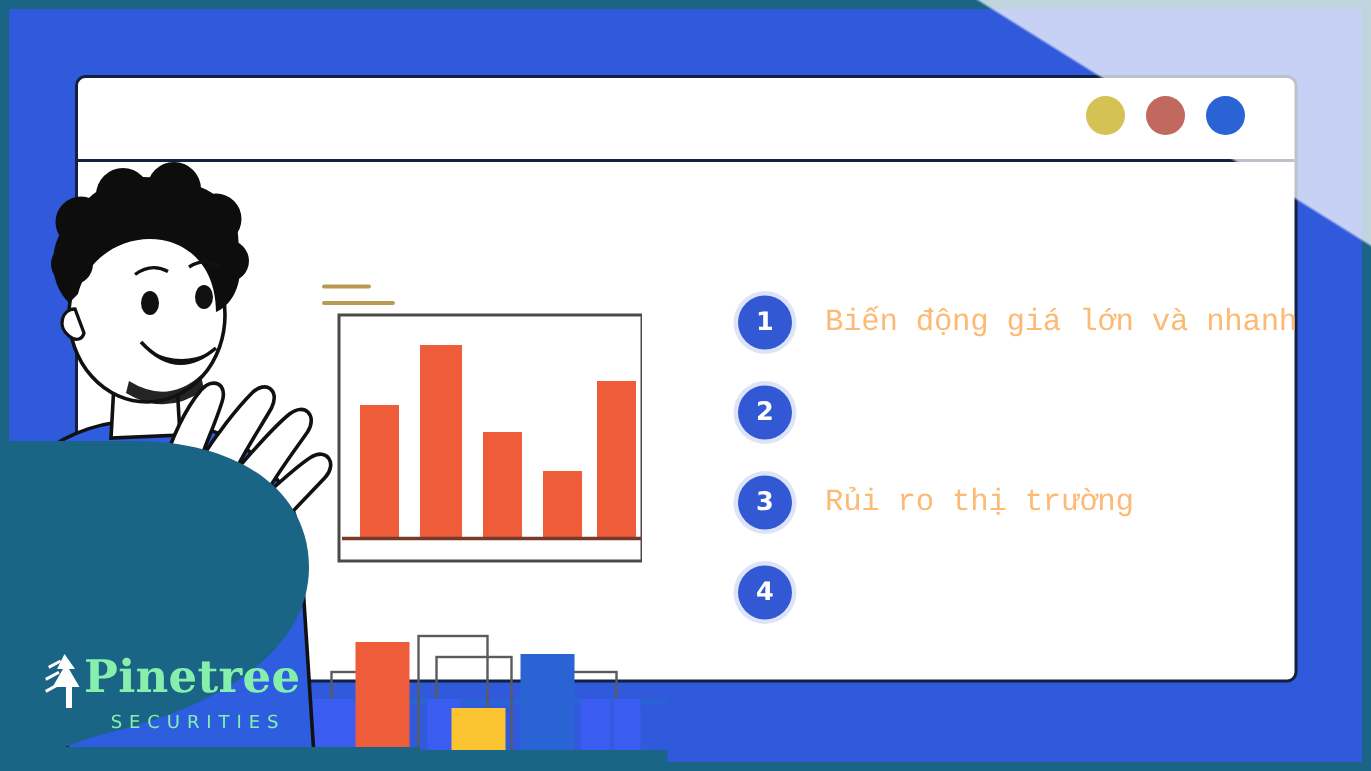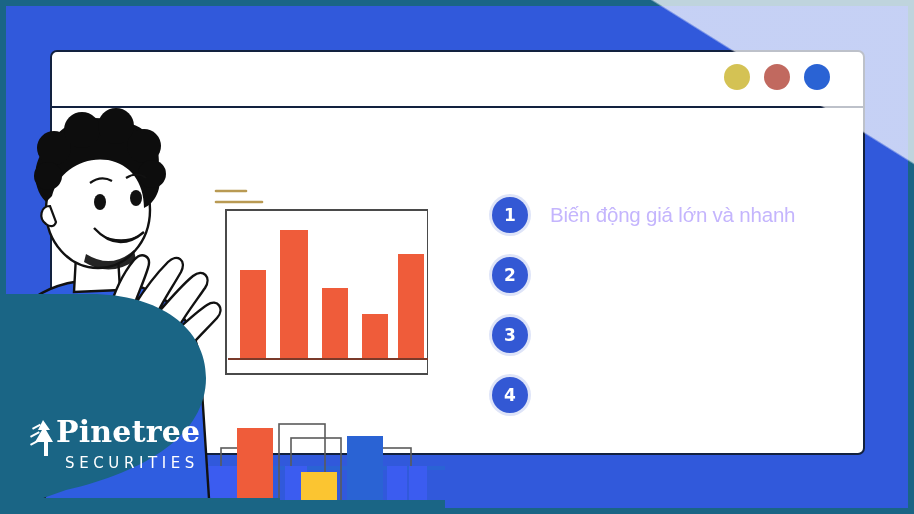--- a/index.html
+++ b/index.html
@@ -55,39 +55,39 @@
   .row{display:flex;align-items:center;height:38px;margin-bottom:22px;}
   .badge{
     width:36px;height:36px;border-radius:50%;
     background:#3358d4;color:#fff;flex:0 0 36px;
     display:flex;align-items:center;justify-content:center;
     font-family:"DejaVu Sans", sans-serif;
     font-size:17px;font-weight:700;
     box-shadow:0 0 0 3px rgba(51,88,212,0.16);
   }
   .row-label{
-    margin-left:22px;font-size:20.5px;color:#c4b5fd;
-    font-family:Liberation Sans, sans-serif;white-space:nowrap;
+    margin-left:22px;font-size:20.5px;color:#fdba74;
+    font-family:Liberation Mono, monospace;white-space:nowrap;
     letter-spacing:-0.2px;
   }
 
   
   .bottom-bars{position:absolute;left:195px;bottom:0;width:250px;height:110px;z-index:4;}
 
   
   .swoosh{position:absolute;left:0;bottom:0;width:280px;height:230px;z-index:7;}
   .logo{
-    position:absolute;left:30px;bottom:42px;z-index:8;color:#ffffff;width:180px;
+    position:absolute;left:30px;bottom:26px;z-index:8;color:#86efac;width:180px;
   }
   .logo-name{
     font-family:"DejaVu Serif", serif;font-size:30px;font-weight:700;
     letter-spacing:0.2px;line-height:1;margin-left:26px;
   }
   .logo-sub{
-    font-family:"DejaVu Sans", sans-serif;font-size:15px;letter-spacing:4.6px;
+    font-family:"DejaVu Sans", sans-serif;font-size:12px;letter-spacing:4.6px;
     margin-top:7px;text-align:center;width:152px;margin-left:26px;
   }
   .logo-mark{position:absolute;left:0;bottom:16px;width:30px;height:38px;}
 </style>
 </head>
 <body>
 
 <div class="stage">
 
   <div class="blue-bg"></div>
@@ -177,20 +177,21 @@
   <div class="list">
     <div class="row">
       <div class="badge">1</div>
       <div class="row-label">Biến động giá lớn và nhanh</div>
     </div>
     <div class="row">
       <div class="badge">2</div>
     </div>
     <div class="row">
       <div class="badge">3</div>
+      <div class="row-label">Rủi ro thị trường</div>
     </div>
     <div class="row">
       <div class="badge">4</div>
     </div>
   </div>
 
   <svg class="bottom-bars" viewBox="0 0 250 110">
     <rect x="0" y="62" width="250" height="4" fill="#2a63d4"></rect>
     <g fill="none" stroke="#5b5b5b" stroke-width="1.6">
       <rect x="26" y="44" width="44" height="66"></rect>

